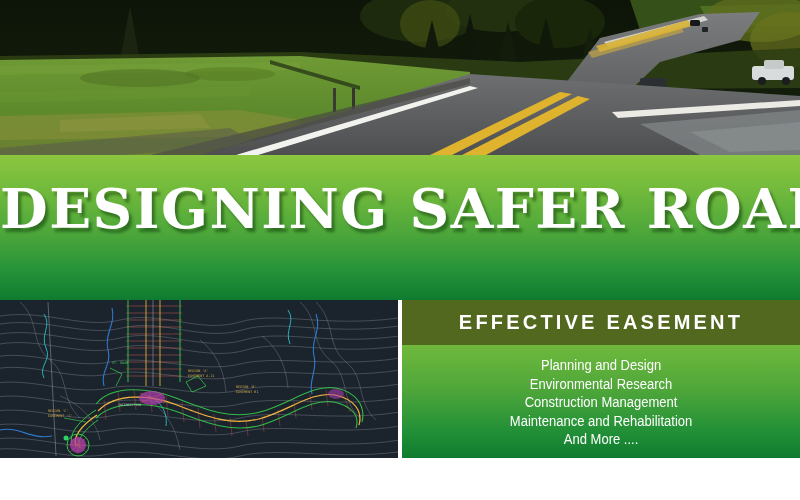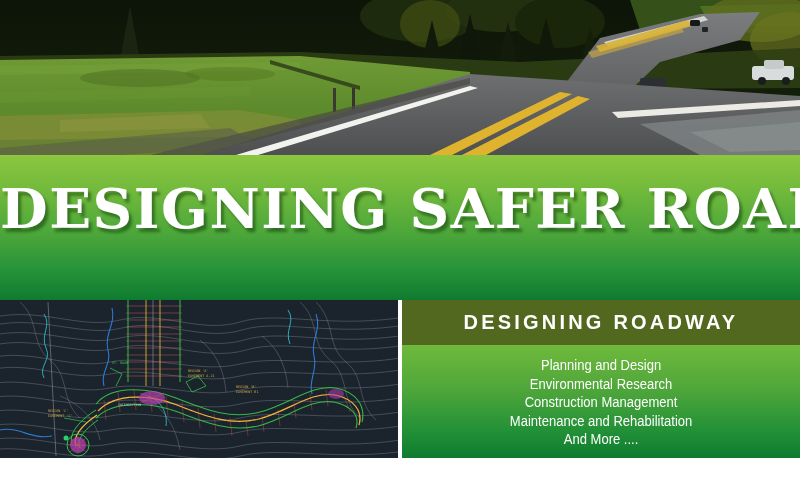--- a/index.html
+++ b/index.html
@@ -293,21 +293,21 @@
       </g>
       <g font-family="DejaVu Sans Mono, monospace" fill="#e8e8e8" font-size="3.2" opacity=".75">
         <text x="118" y="106">INTERSECTION</text>
       </g>
     </svg>
   </div>
 
   <div class="panel-divider"></div>
   <div class="panel">
     <div class="panel-head">
-      <span>DESIGNING ROADWAY</span>
+      <span>EFFECTIVE EASEMENT</span>
     </div>
     <div class="panel-body">
       <ul>
         <li>Planning and Design</li>
         <li>Environmental Research</li>
         <li>Construction Management</li>
         <li>Maintenance and Rehabilitation</li>
         <li>And More ....</li>
       </ul>
     </div>

